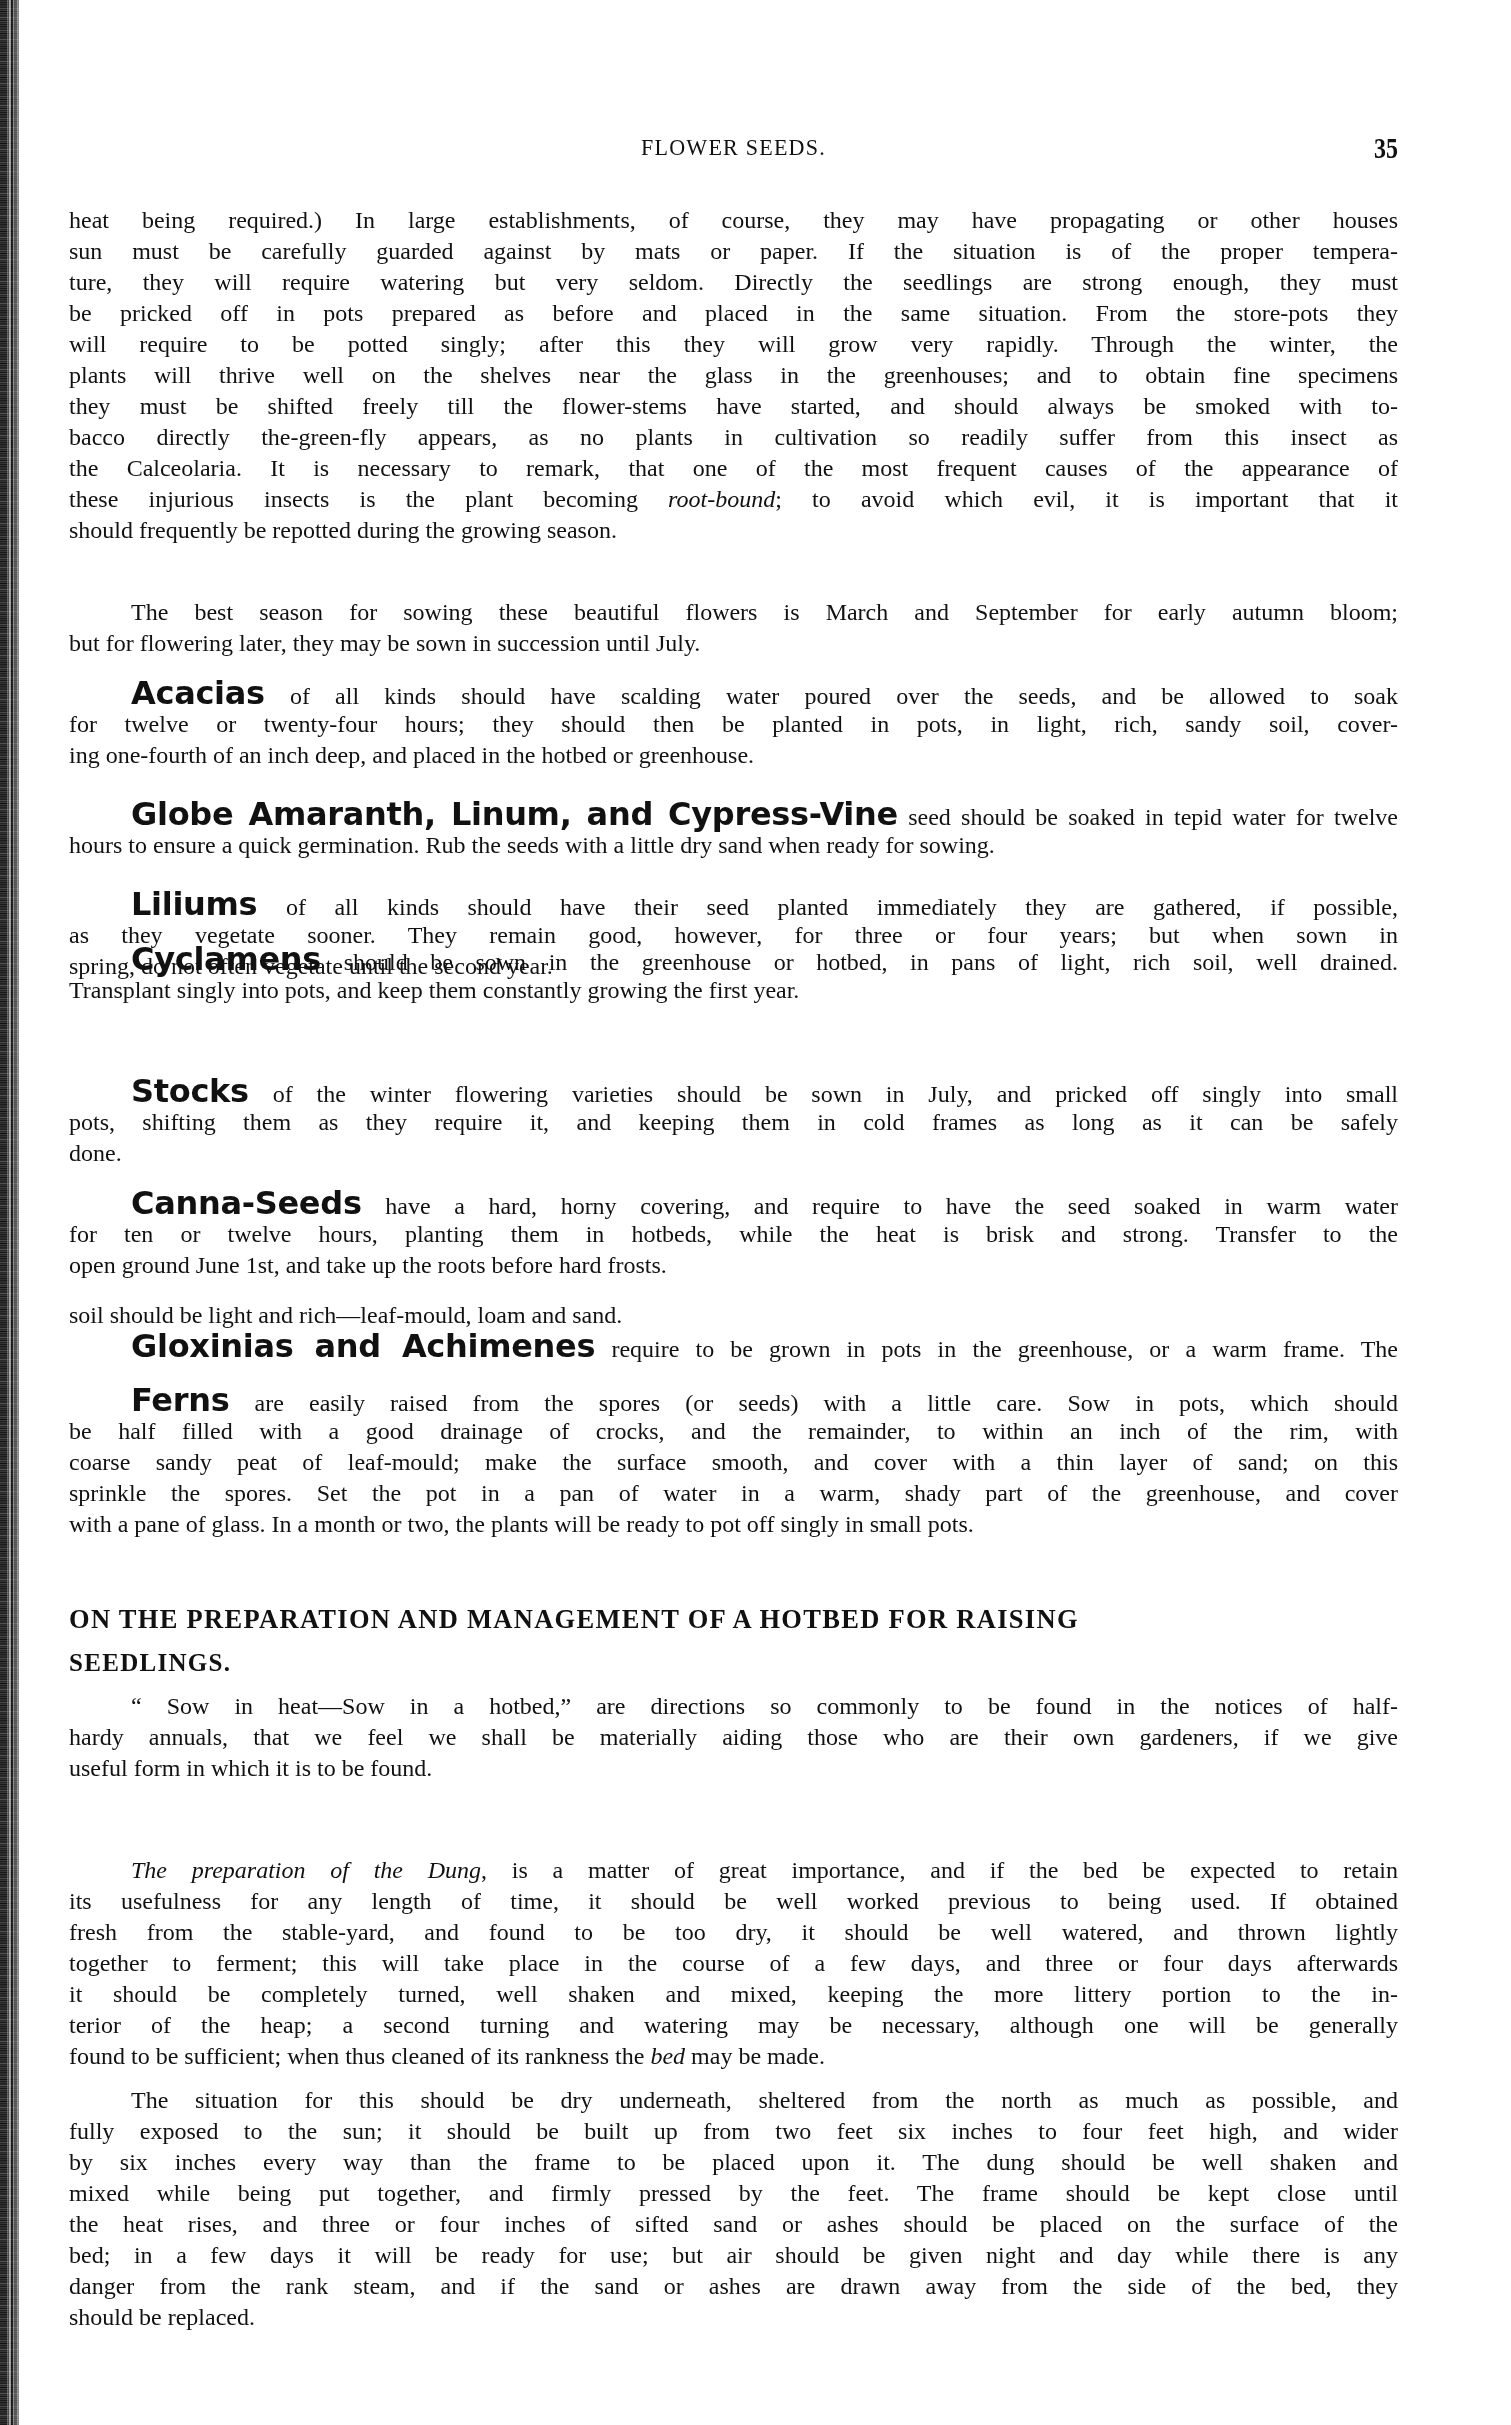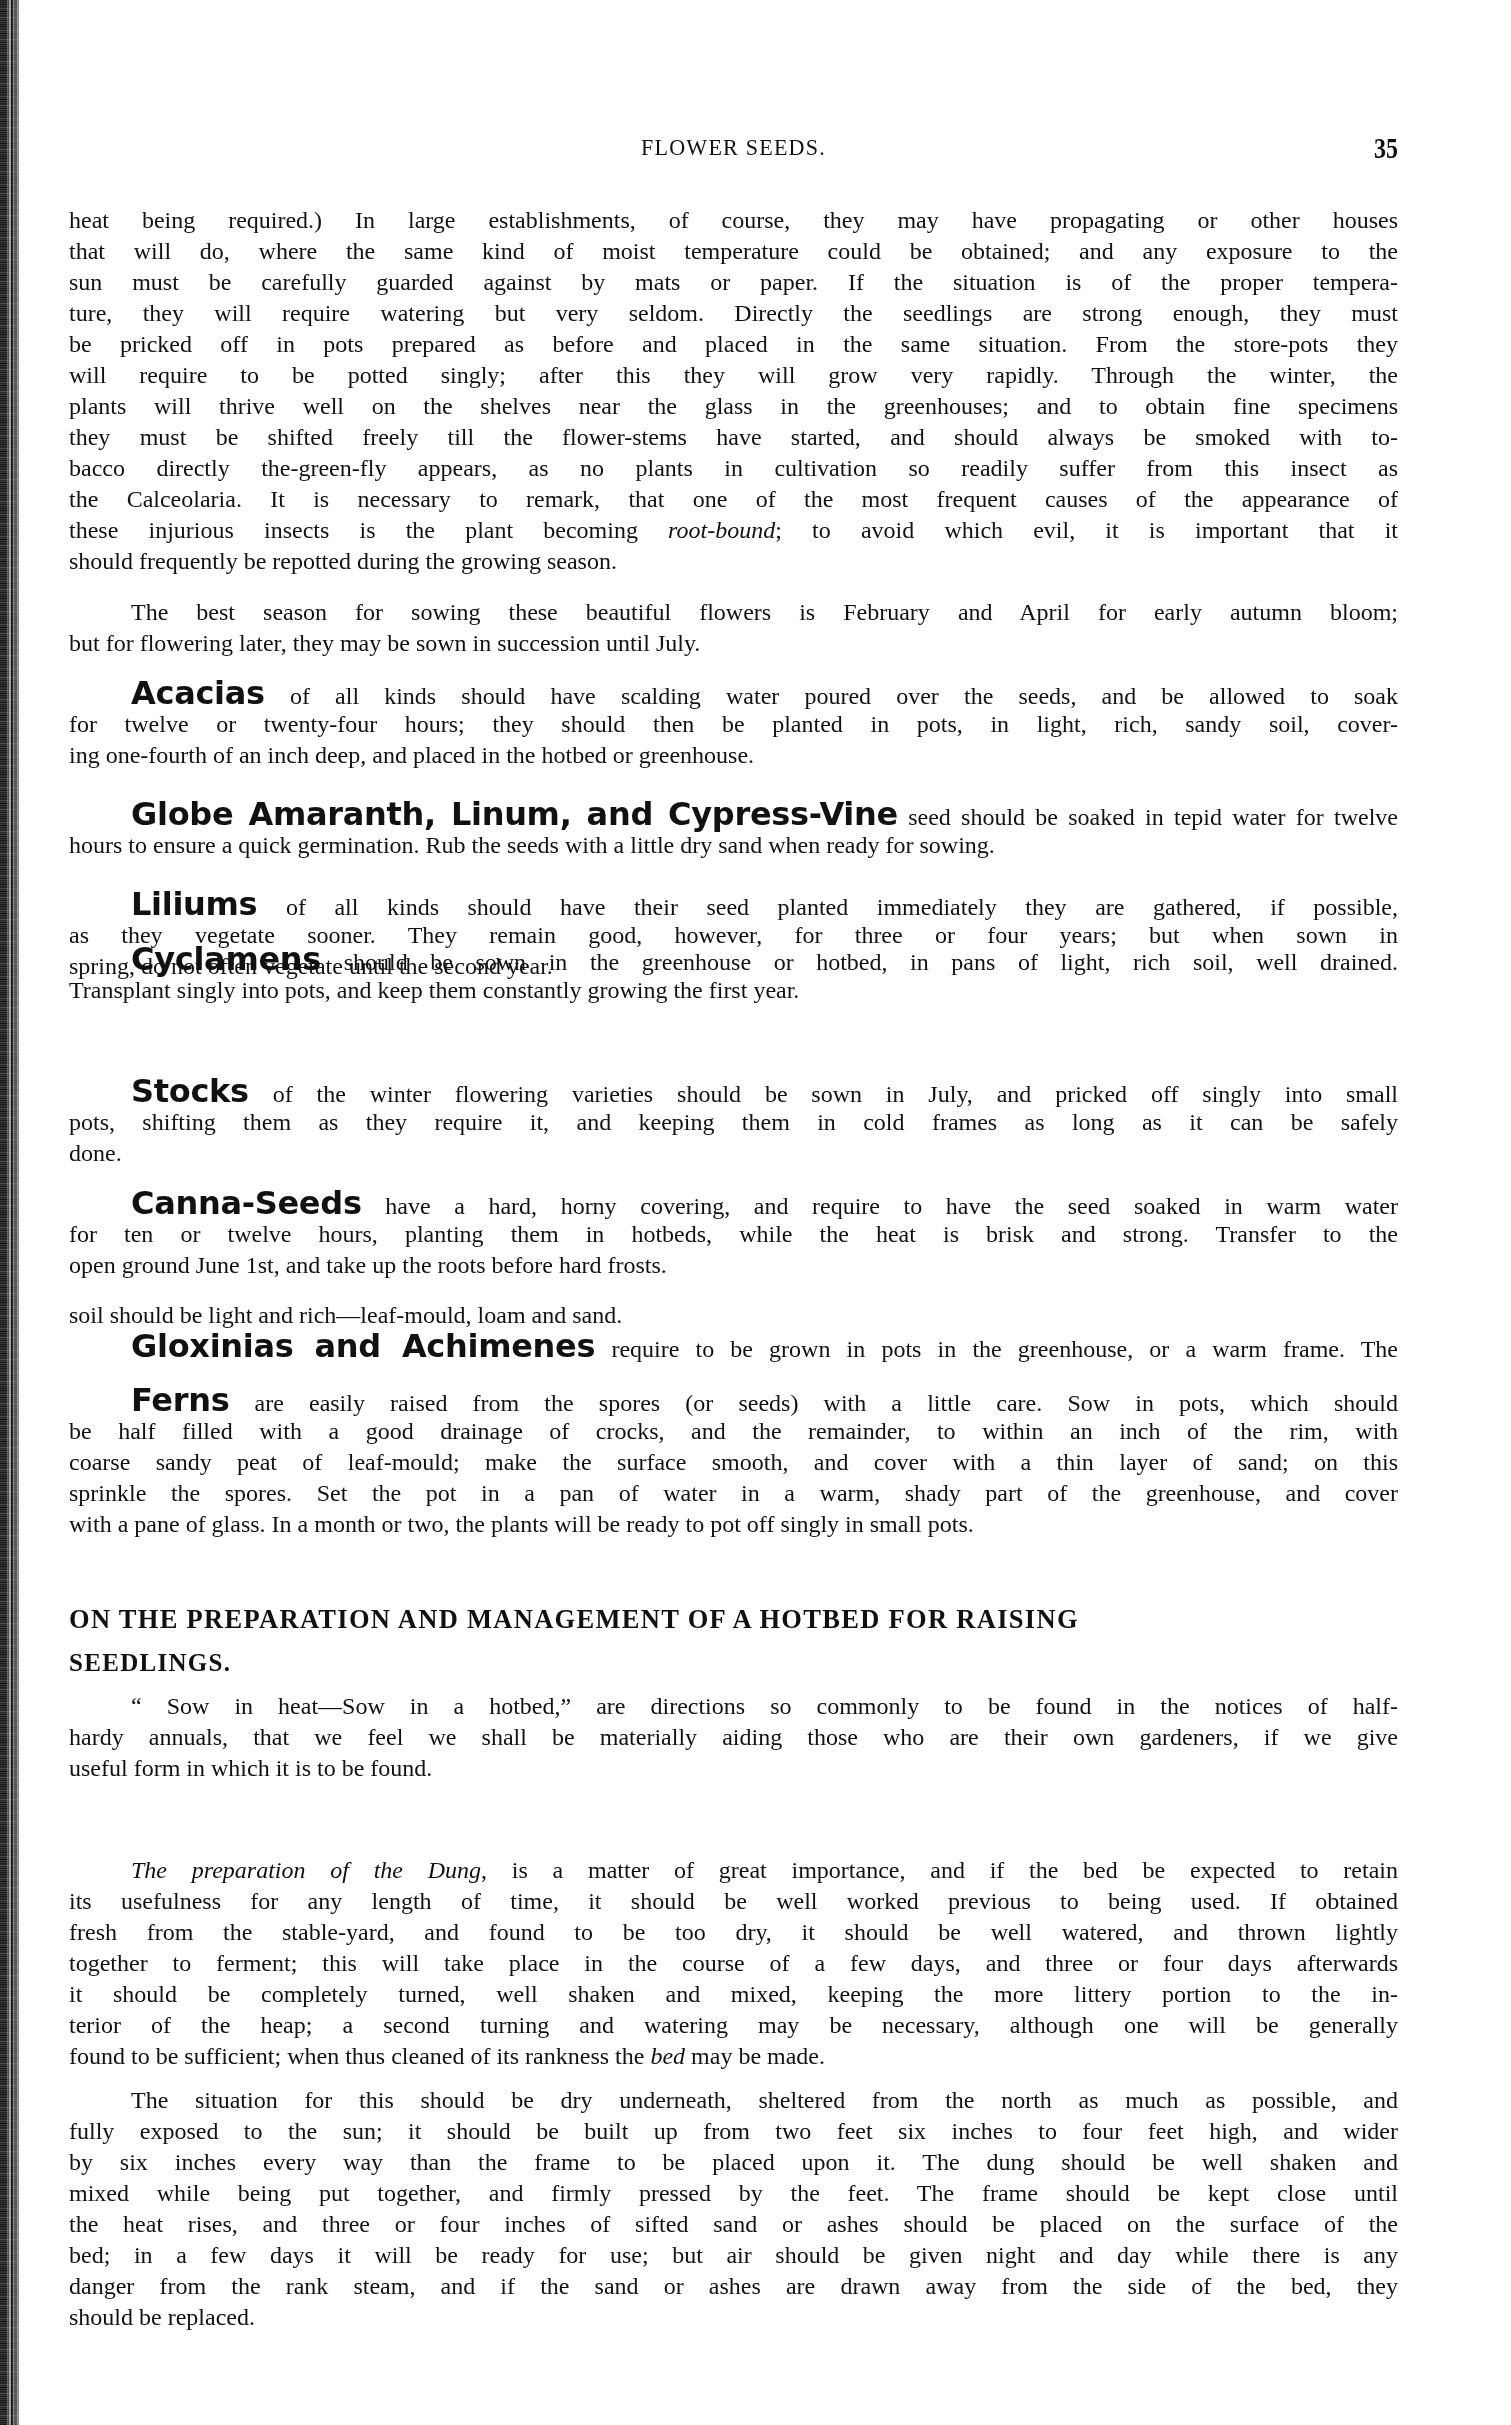--- a/index.html
+++ b/index.html
@@ -53,35 +53,34 @@
 
 <div class="binding"></div>
 
 <div class="running-head">
   <div class="running-title">FLOWER SEEDS.</div>
   <div class="page-number">35</div>
 </div>
 
 <div class="block" style="top:205px">
   <span class="line">heat being required.) In large establishments, of course, they may have propagating or other houses</span>
-  <span class="line">that will do, where the same kind of moist temperature could be obtained; and any exposure to the</span>
   <span class="line">sun must be carefully guarded against by mats or paper. If the situation is of the proper tempera-</span>
   <span class="line">ture, they will require watering but very seldom. Directly the seedlings are strong enough, they must</span>
   <span class="line">be pricked off in pots prepared as before and placed in the same situation. From the store-pots they</span>
   <span class="line">will require to be potted singly; after this they will grow very rapidly. Through the winter, the</span>
   <span class="line">plants will thrive well on the shelves near the glass in the greenhouses; and to obtain fine specimens</span>
   <span class="line">they must be shifted freely till the flower-stems have started, and should always be smoked with to-</span>
   <span class="line">bacco directly the-green-fly appears, as no plants in cultivation so readily suffer from this insect as</span>
   <span class="line">the Calceolaria. It is necessary to remark, that one of the most frequent causes of the appearance of</span>
   <span class="line"><span>these injurious insects is the plant becoming </span><em>root-bound</em><span>; to avoid which evil, it is important that it</span></span>
   <span class="line last">should frequently be repotted during the growing season.</span>
 </div>
 
 <div class="block" style="top:597px">
-  <span class="line indent">The best season for sowing these beautiful flowers is February and April for early autumn bloom;</span>
+  <span class="line indent">The best season for sowing these beautiful flowers is March and September for early autumn bloom;</span>
   <span class="line last">but for flowering later, they may be sown in succession until July.</span>
 </div>
 
 <div class="block" style="top:678px">
   <span class="line indent"><span class="lead">Acacias</span><span> of all kinds should have scalding water poured over the seeds, and be allowed to soak</span></span>
   <span class="line">for twelve or twenty-four hours; they should then be planted in pots, in light, rich, sandy soil, cover-</span>
   <span class="line last">ing one-fourth of an inch deep, and placed in the hotbed or greenhouse.</span>
 </div>
 
 <div class="block" style="top:799px">

